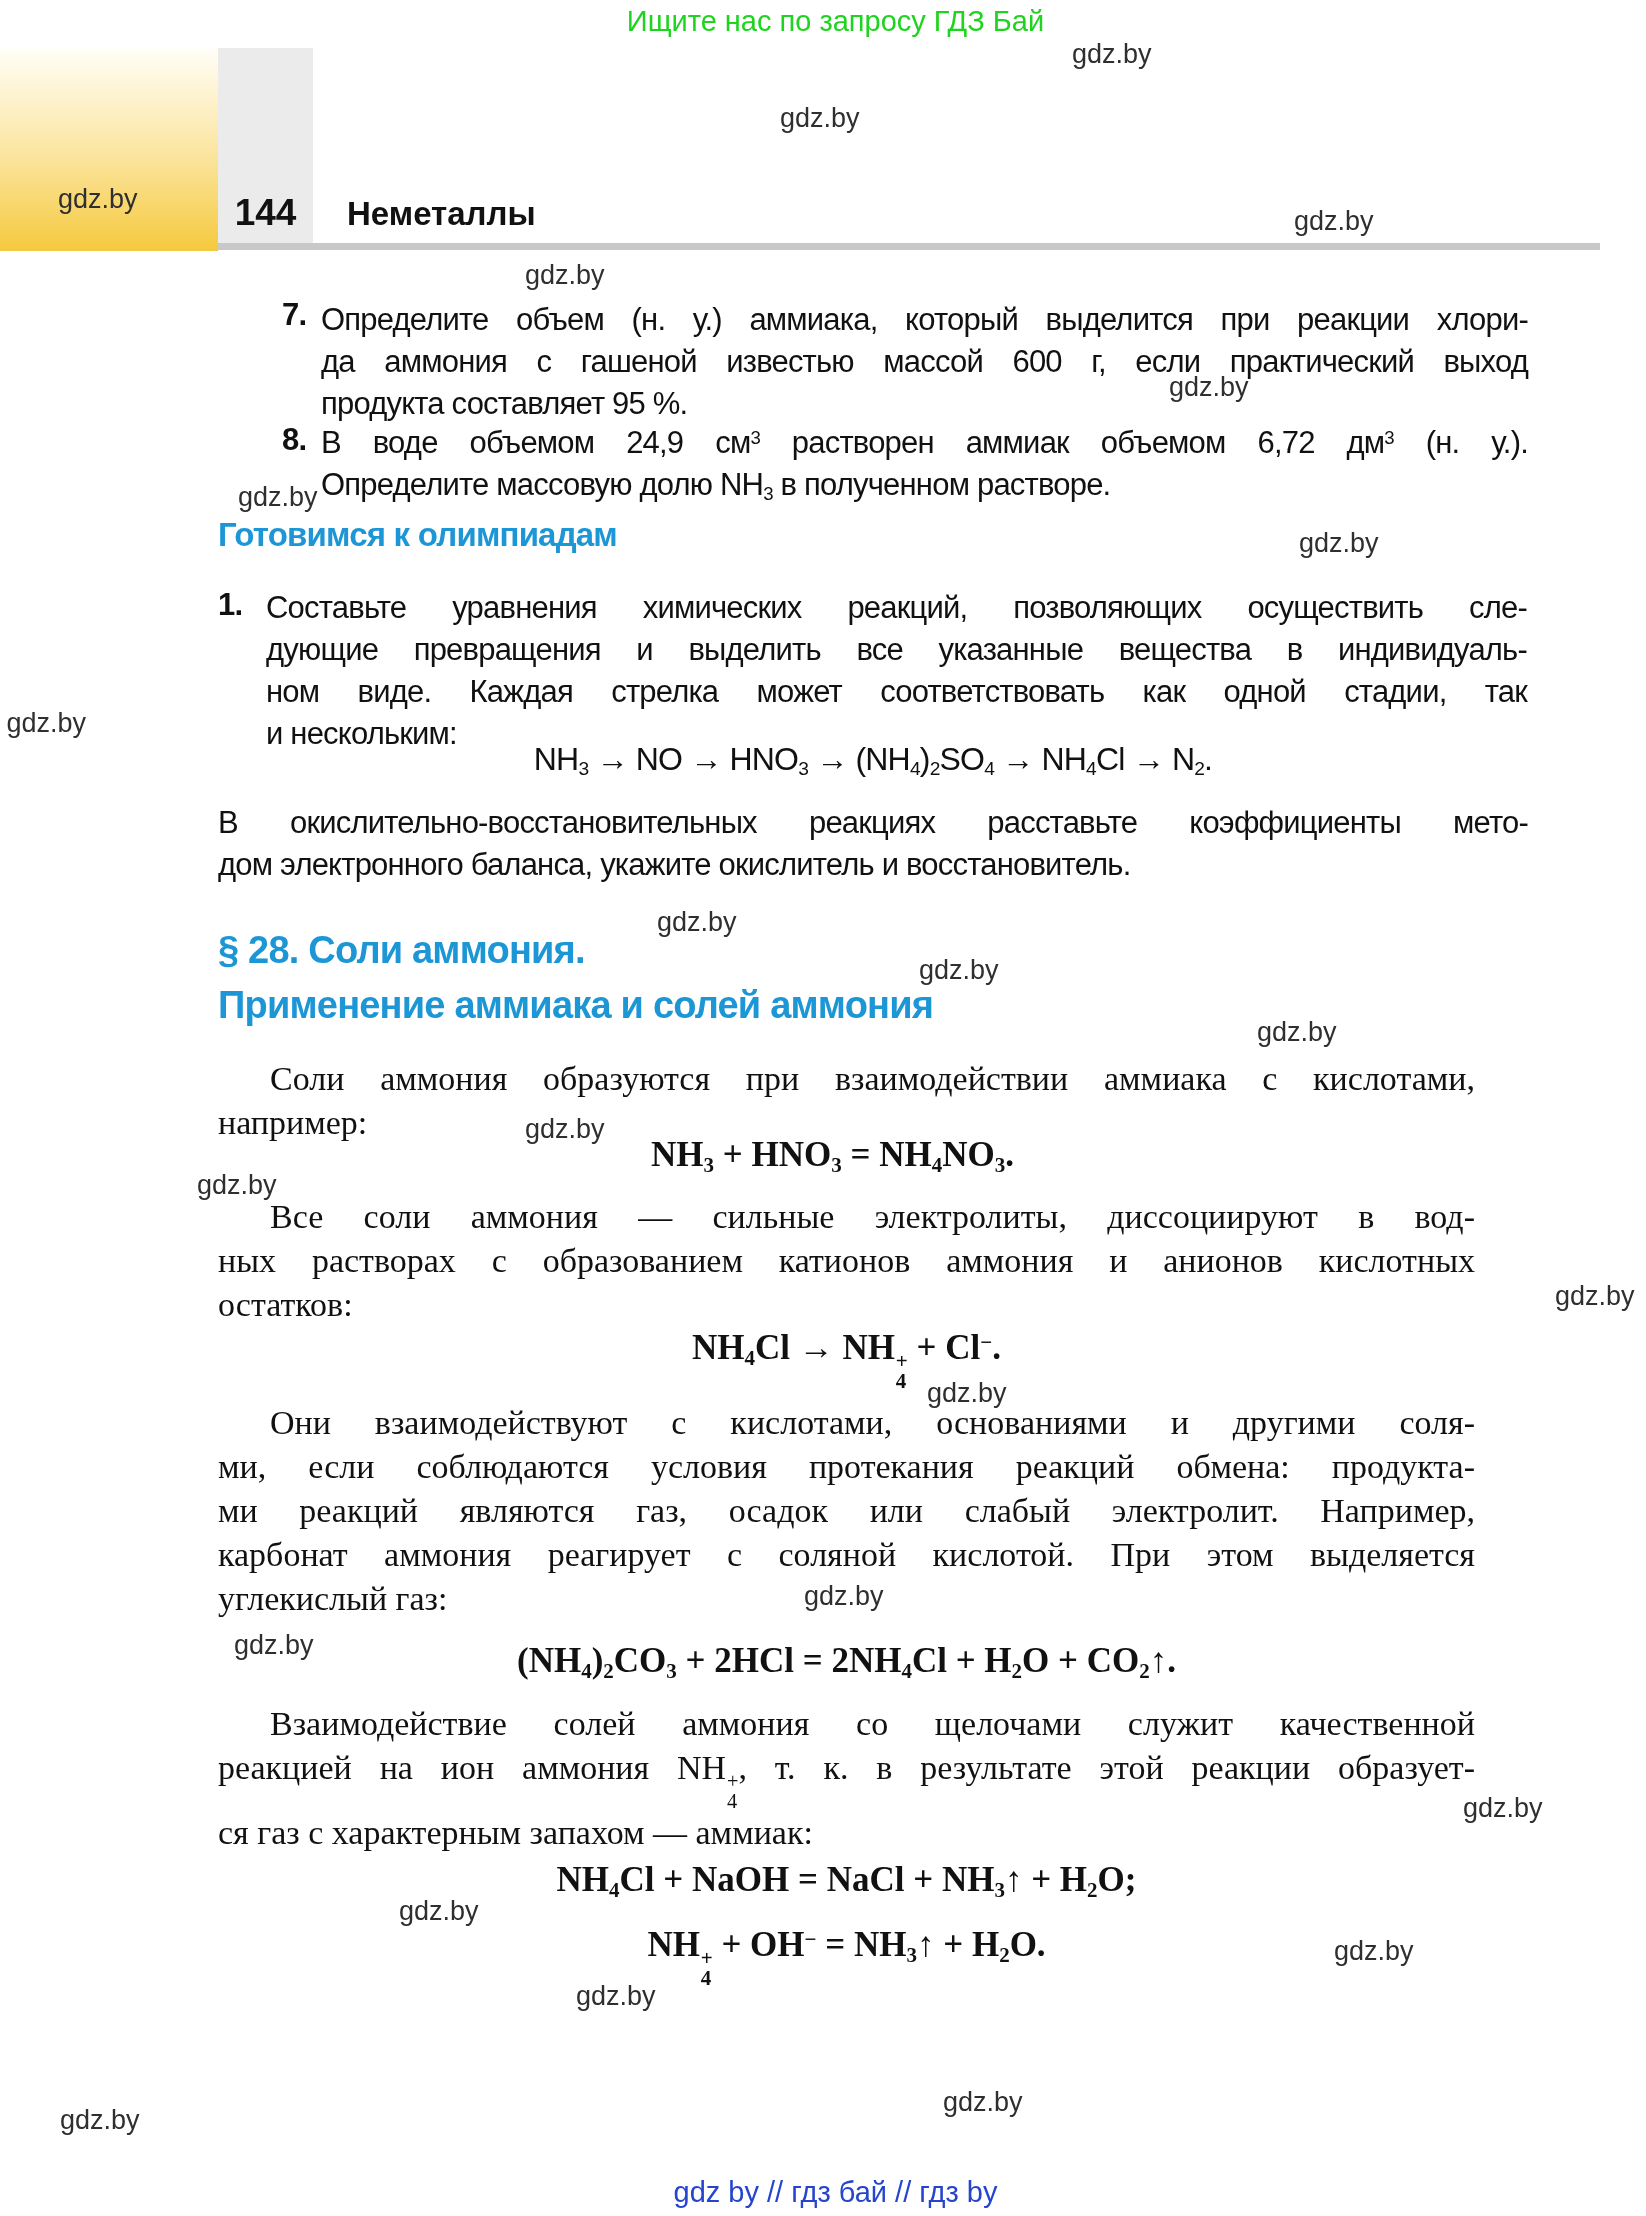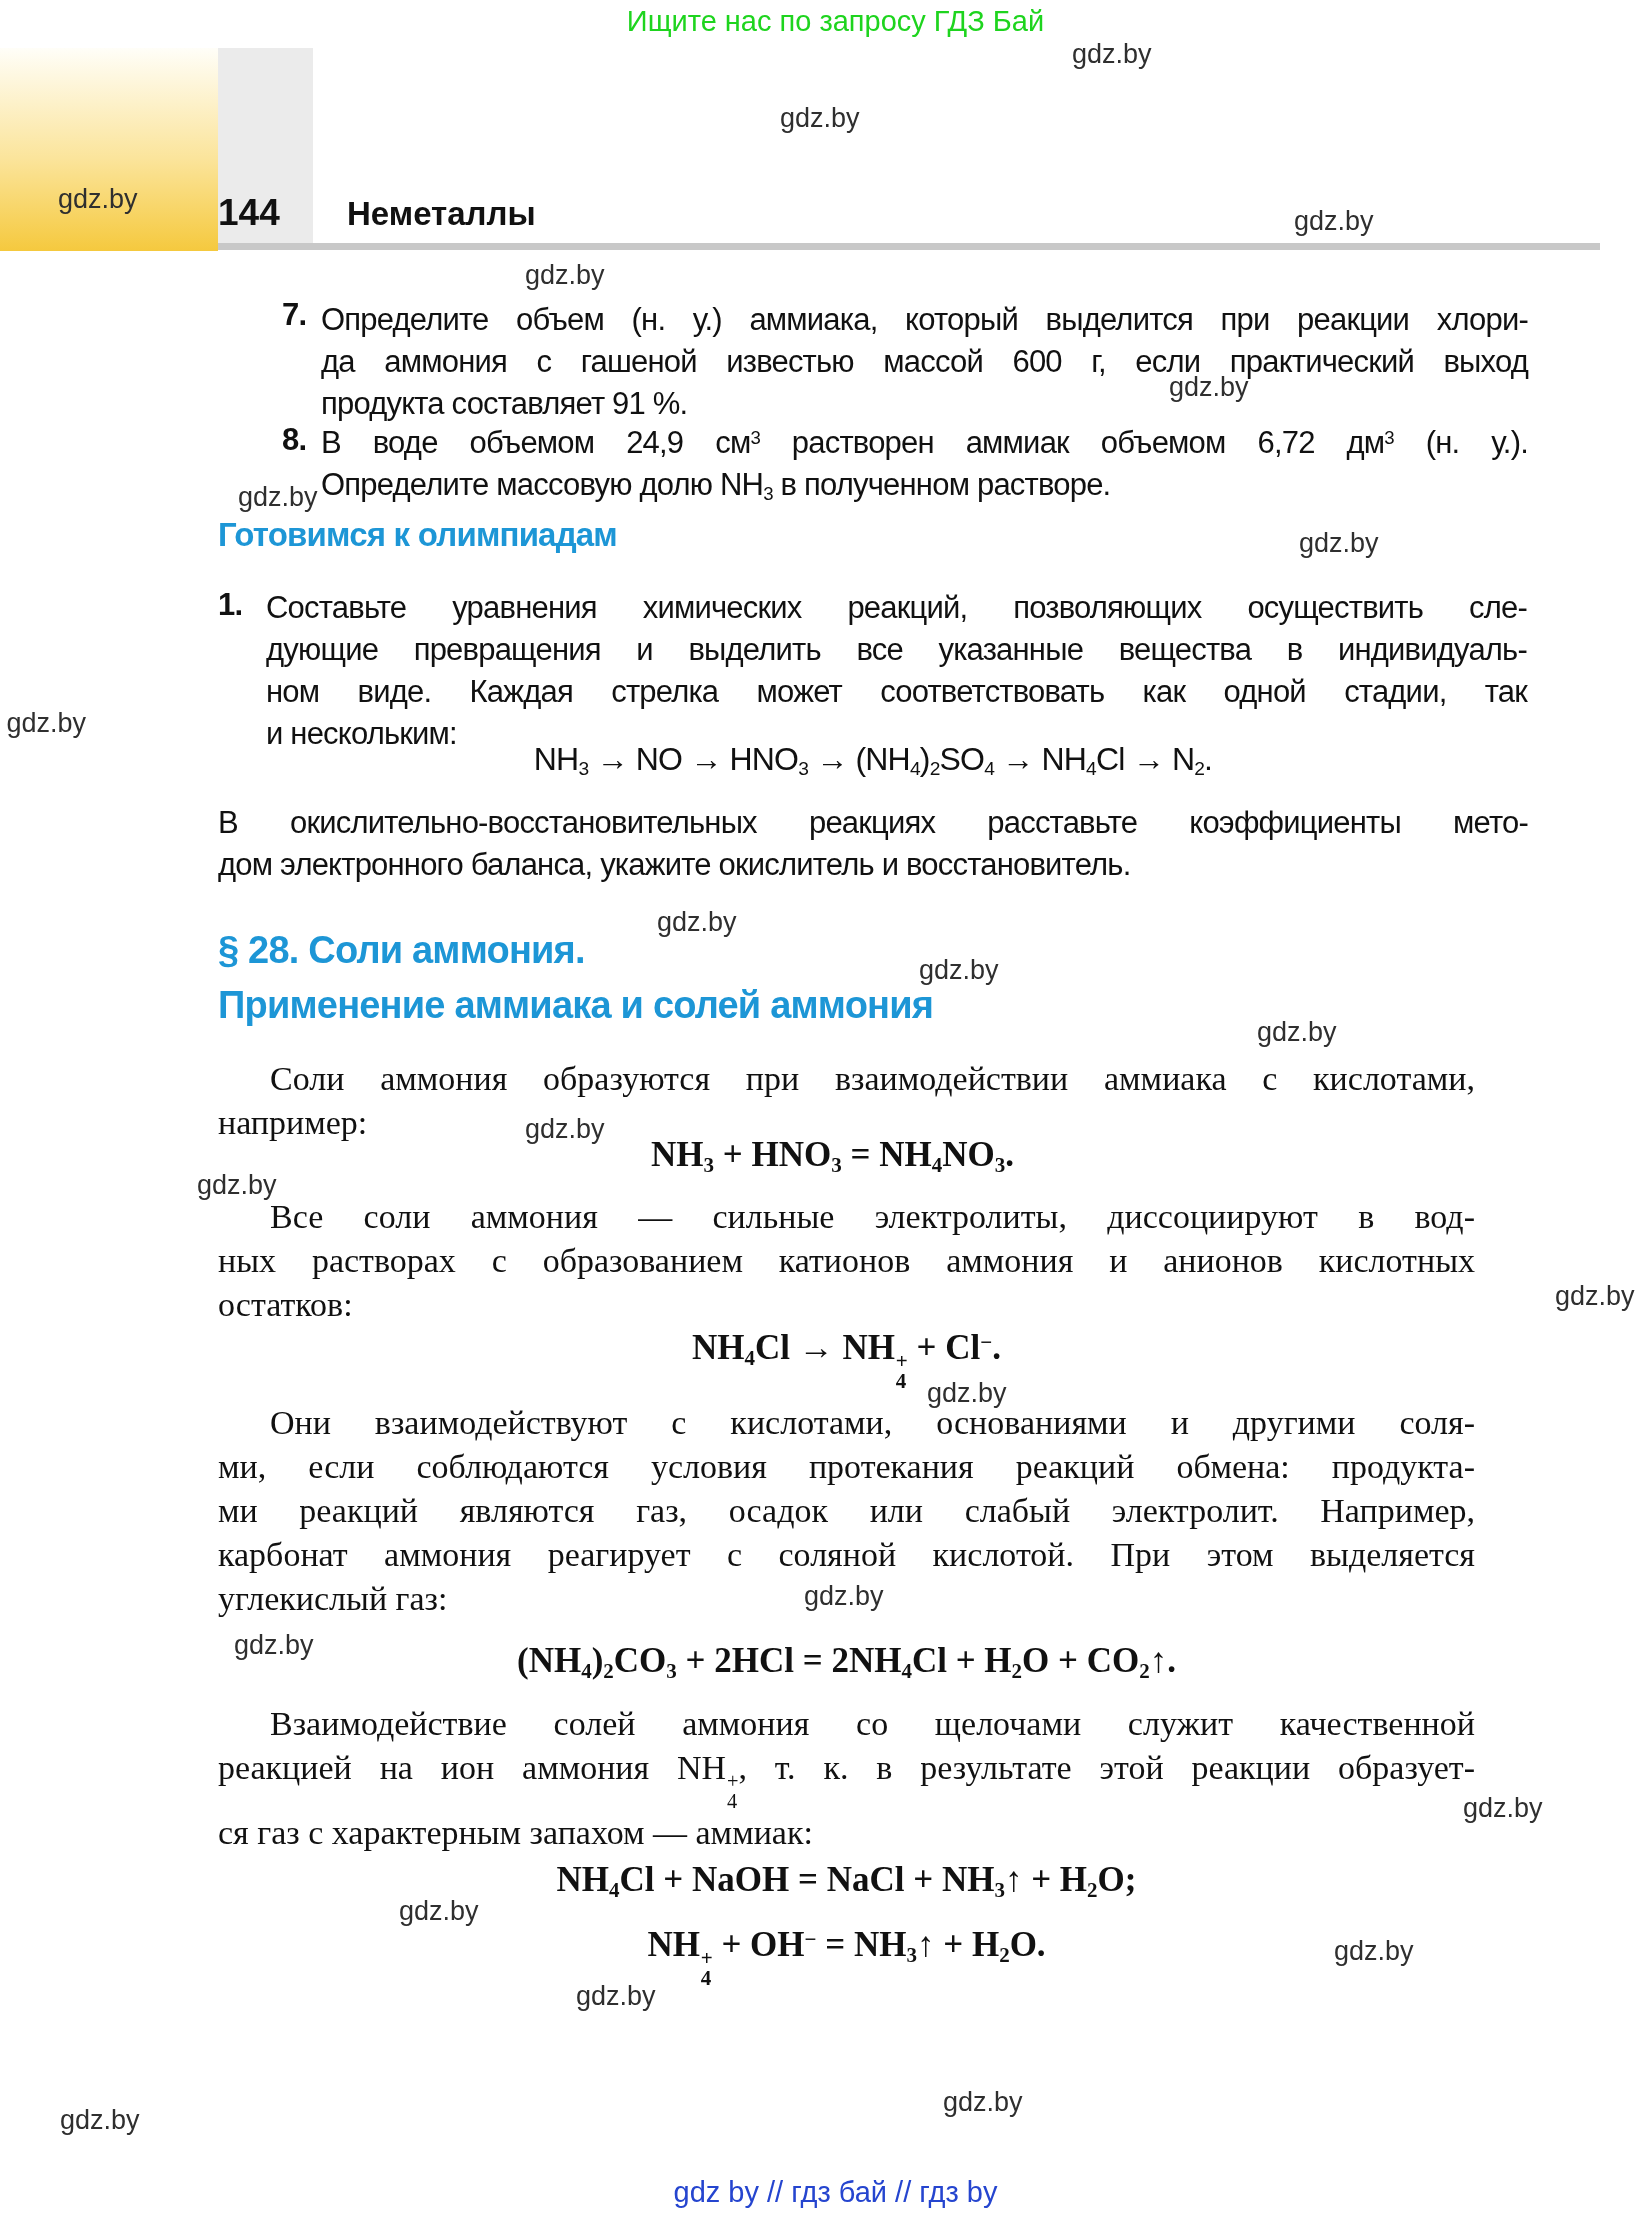--- a/index.html
+++ b/index.html
@@ -4,21 +4,21 @@
 <style>
   html,body{margin:0;padding:0;background:#ffffff;}
   .page{position:relative;width:1647px;height:2216px;background:#fff;overflow:hidden;
         font-family:"Liberation Sans",sans-serif;color:var(--text);padding-left:24px;}
   .banner{position:absolute;top:4.8px;left:0;width:100%;text-align:center;
           font-size:29px;color:var(--green);letter-spacing:0;}
   .yellow-block{position:absolute;left:0;top:48px;width:218px;height:203px;
           background:linear-gradient(180deg,var(--yellow_top),var(--yellow_mid) 55%,var(--yellow_bottom));}
   .gray-box{position:absolute;left:218px;top:48px;width:95px;height:197px;background:var(--graybox);}
   .divider{position:absolute;left:218px;top:243px;width:1382px;height:7.3px;background:var(--divider);}
-  .page-number{position:absolute;left:218px;top:192px;width:95px;
+  .page-number{position:absolute;left:218px;top:192px;width:95px;text-align:center;
           font-size:37px;font-weight:bold;}
   .section-name{position:absolute;left:347px;top:195px;font-size:33px;font-weight:bold;}
 
   .sans{font-family:"Liberation Sans",sans-serif;font-size:31px;line-height:42px;letter-spacing:-0.8px;}
   .serif{font-family:"Liberation Serif","DejaVu Serif",serif;font-size:34px;line-height:44px;}
   .lines{position:absolute;}
   .lines div{text-align:justify;text-align-last:justify;white-space:normal;}
   .lines div:last-child{text-align-last:left;}
   .lines.indent div:first-child{text-indent:52px;}
   .pnum{position:absolute;font-size:31px;font-weight:bold;letter-spacing:-0.8px;}
@@ -47,21 +47,21 @@
   <div class="yellow-block"></div>
   <div class="gray-box"></div>
   <div class="divider"></div>
   <div class="page-number">144</div>
   <div class="section-name">Неметаллы</div>
 
   <div class="pnum" style="left:282px;top:297px">7.</div>
   <div class="lines sans" style="left:321px;top:299px;width:1207px">
       <div>Определите объем (н. у.) аммиака, который выделится при реакции хлори-</div>
       <div>да аммония с гашеной известью массой 600 г, если практический выход</div>
-      <div>продукта составляет 91 %.</div>
+      <div>продукта составляет 95 %.</div>
     </div>
 
   <div class="pnum" style="left:282px;top:422px">8.</div>
   <div class="lines sans" style="left:321px;top:422px;width:1207px">
       <div>В воде объемом 24,9 см<sup>3</sup> растворен аммиак объемом 6,72 дм<sup>3</sup> (н. у.).</div>
       <div>Определите массовую долю NH<sub>3</sub> в полученном растворе.</div>
     </div>
 
   <div class="heading-blue" style="left:218px;top:516px;font-size:33px;font-family:'Liberation Sans',sans-serif;letter-spacing:-0.8px;">Готовимся к олимпиадам</div>
 

